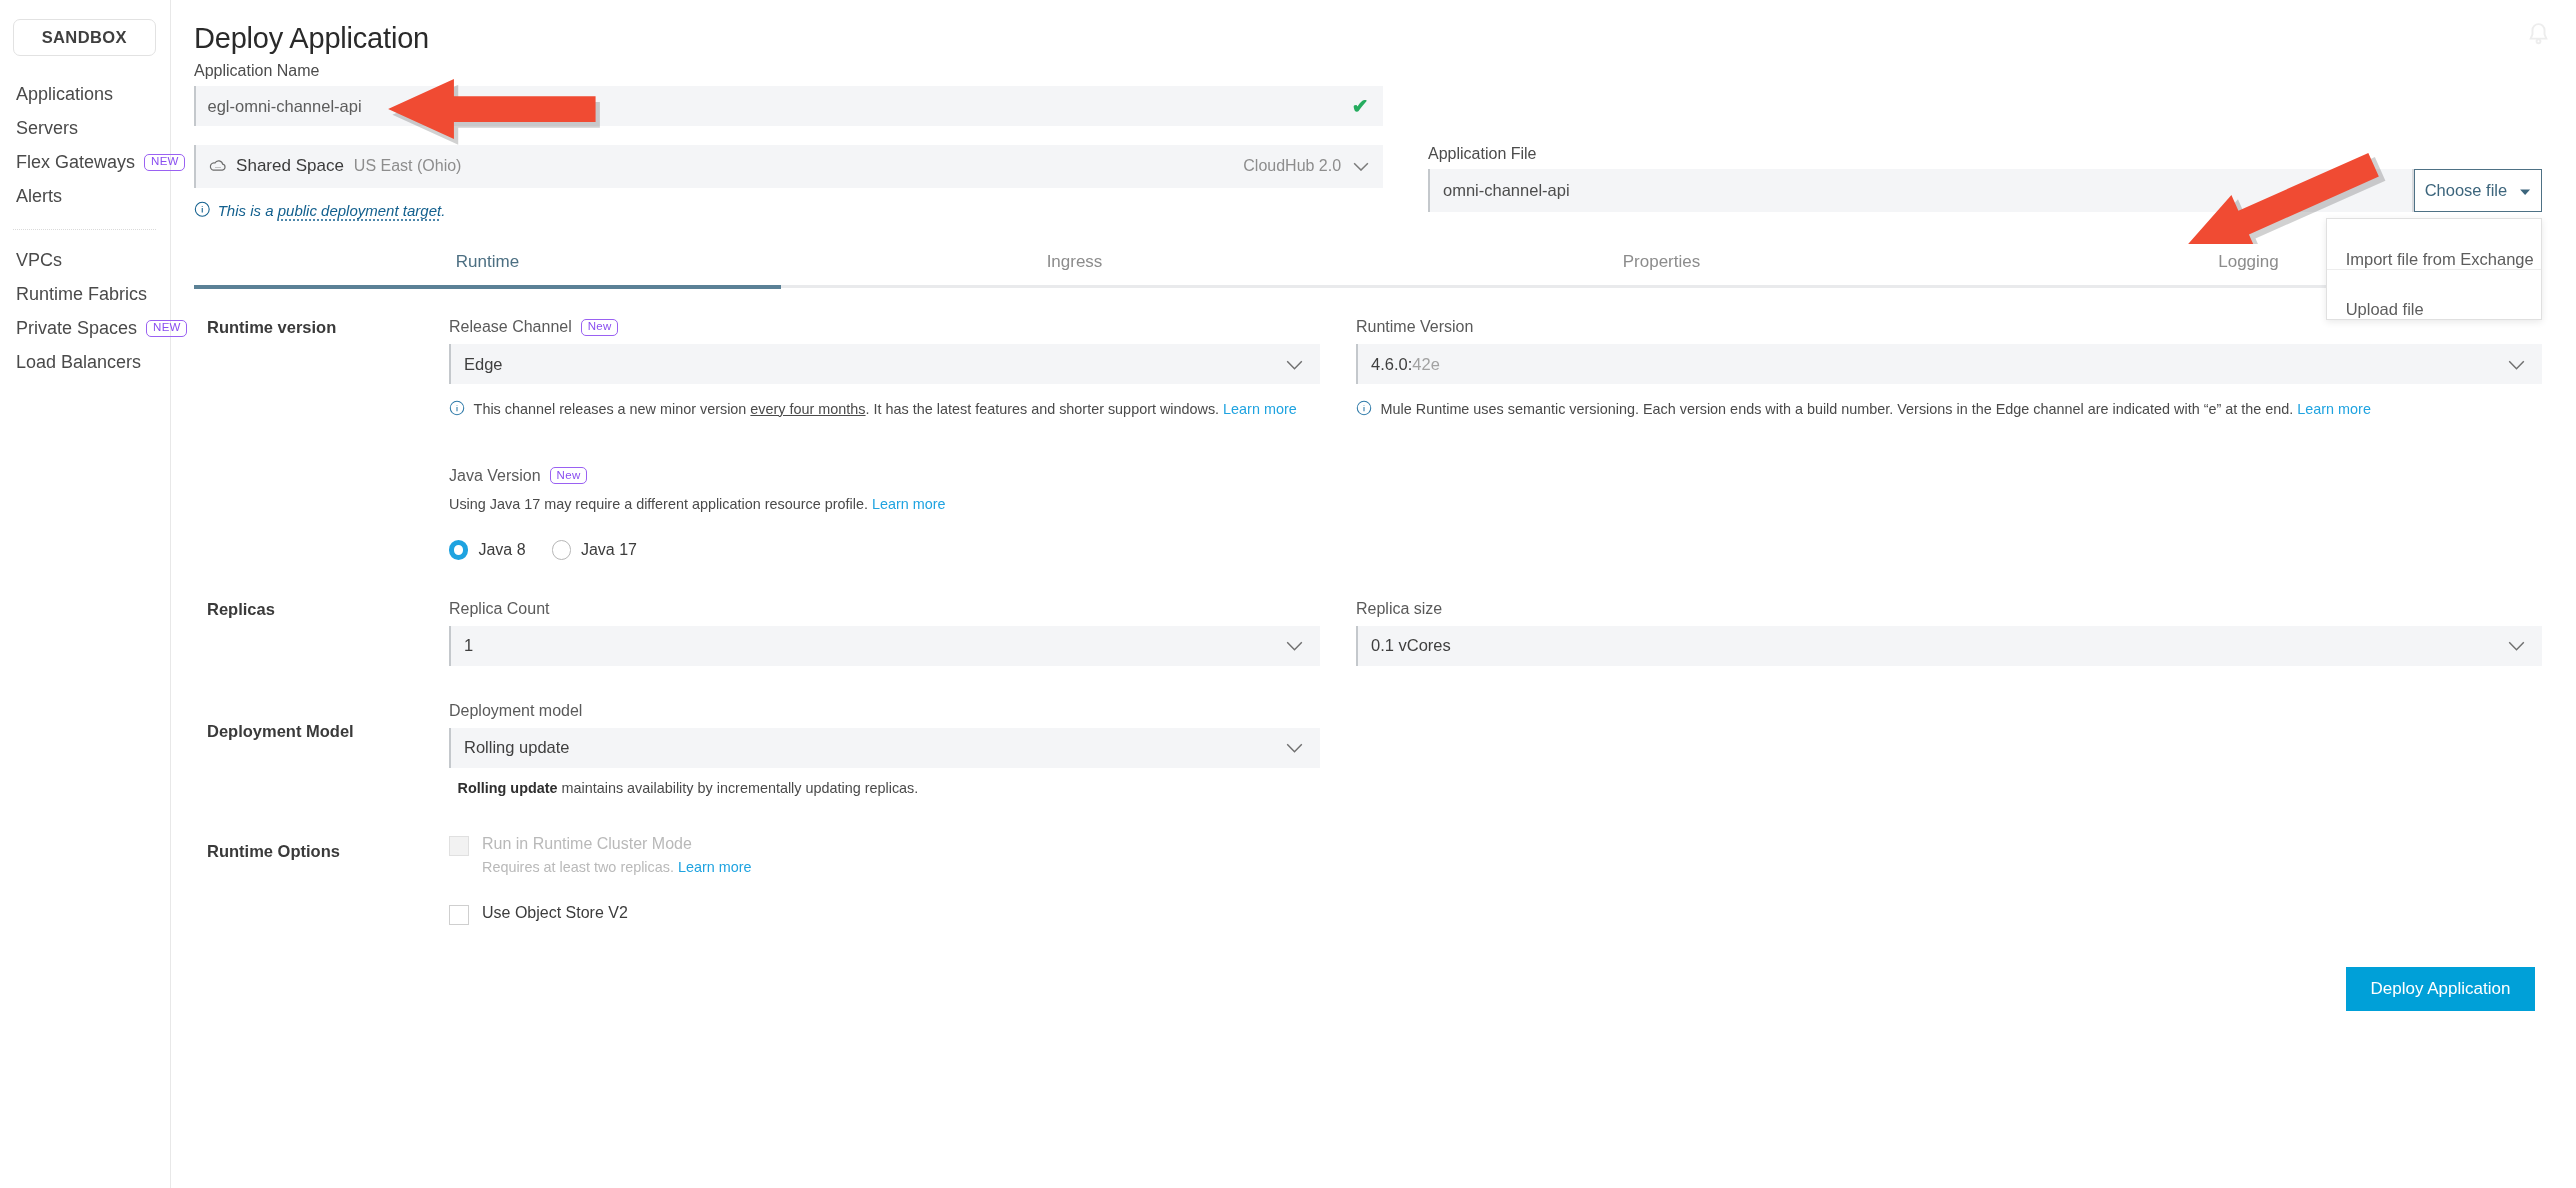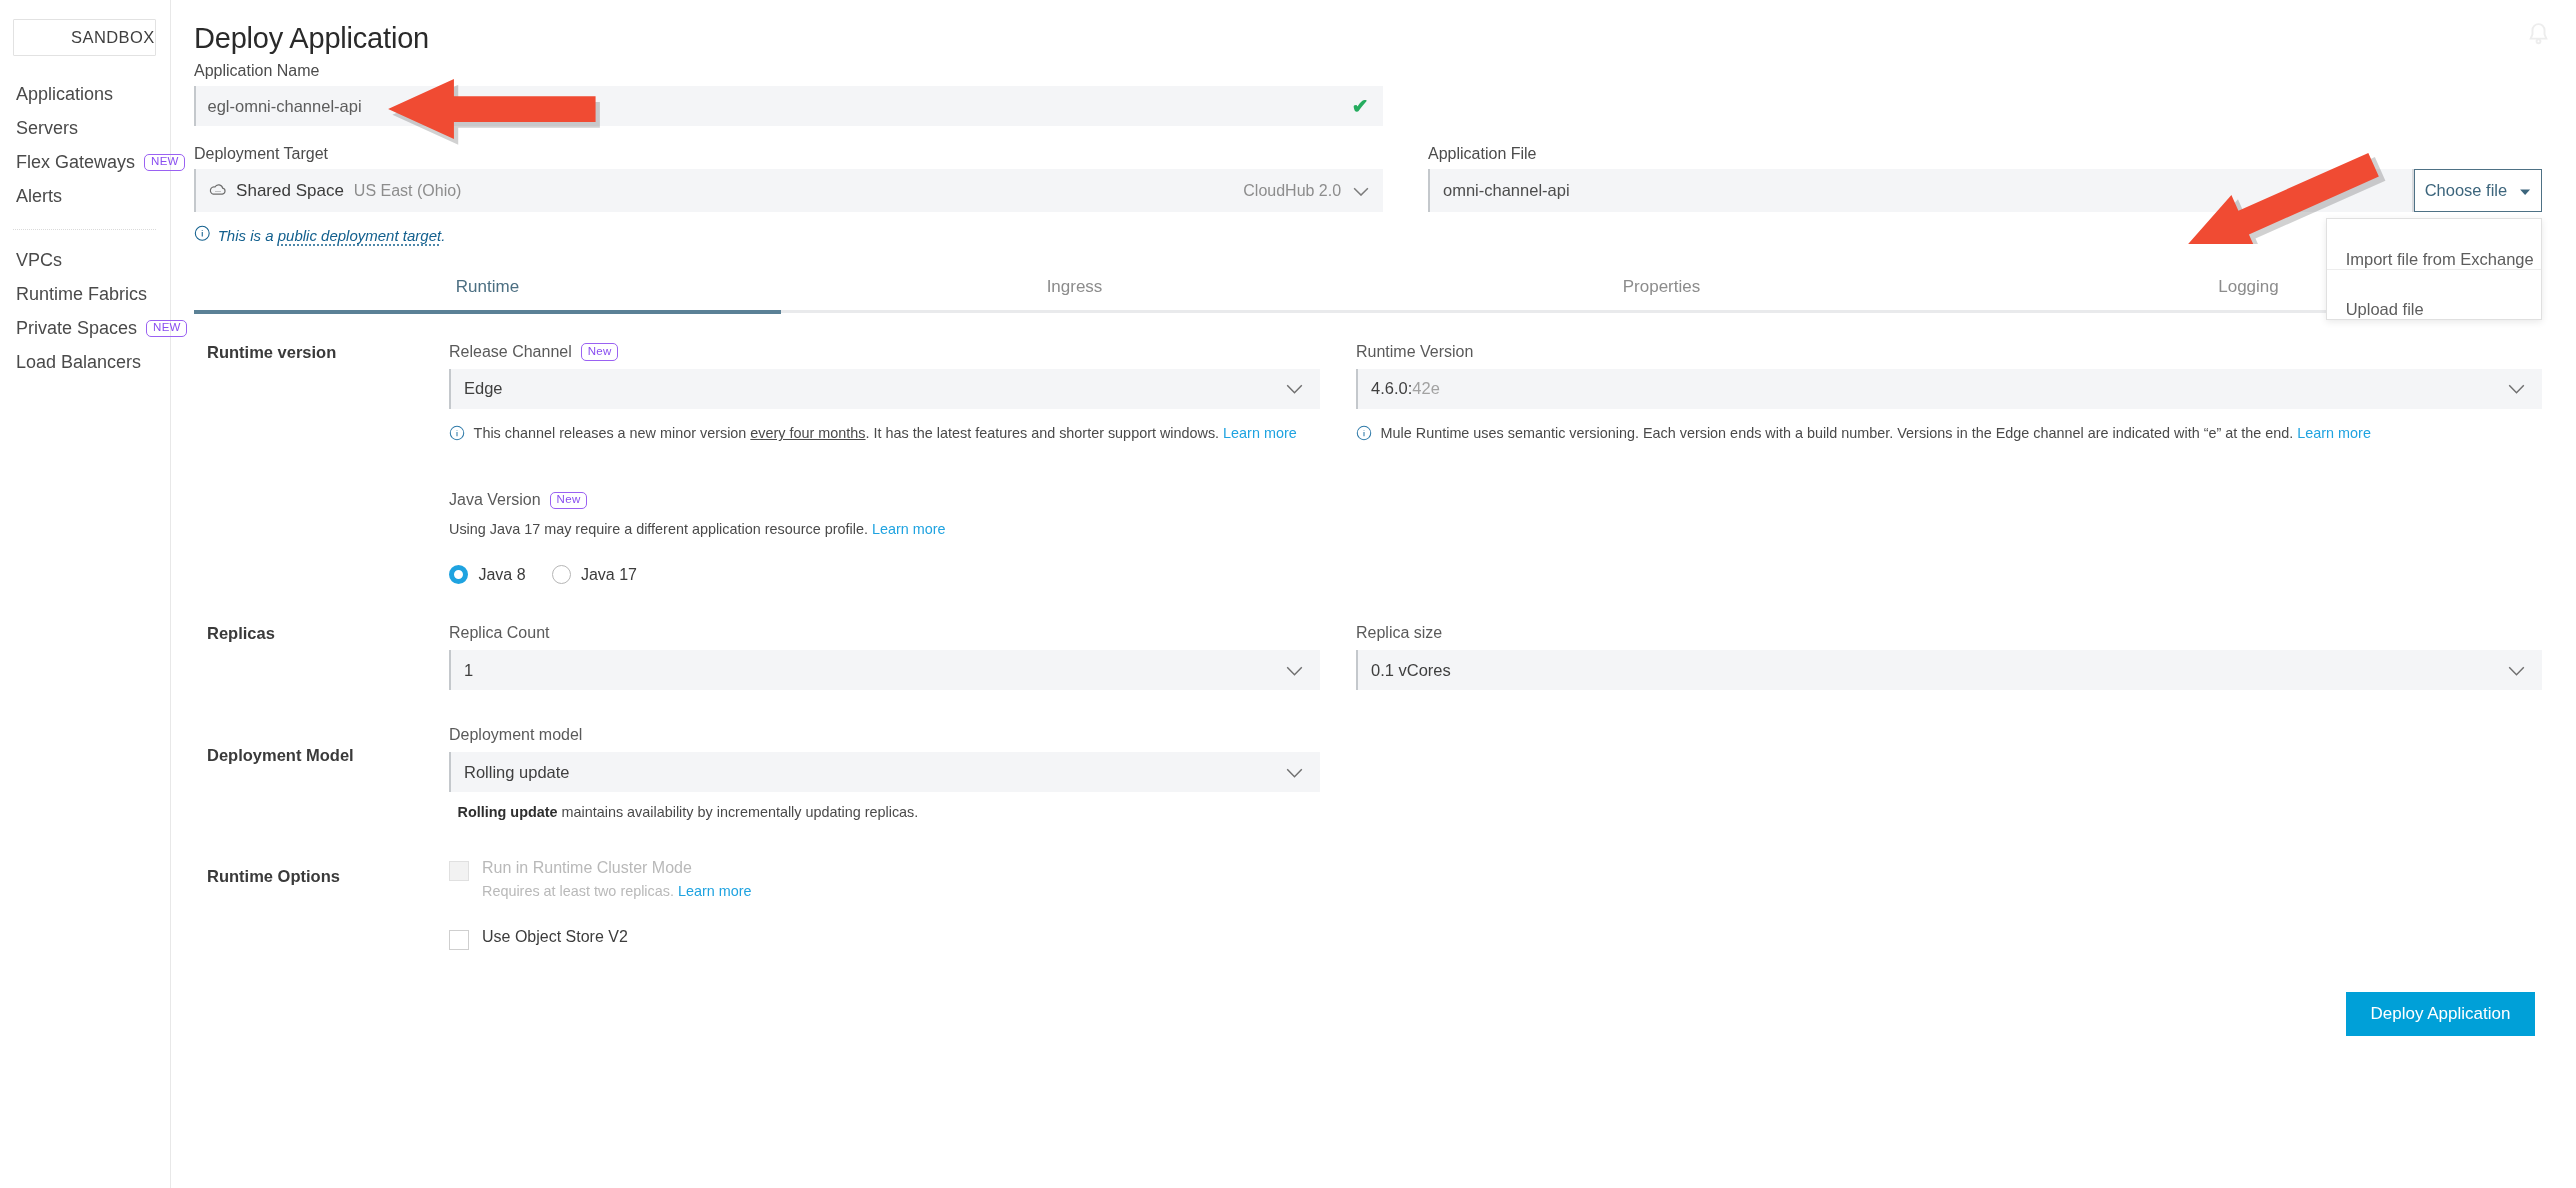--- a/index.html
+++ b/index.html
@@ -17,26 +17,27 @@
     background: #ffffff;
     border-right: 1.4px solid #e8e8e8;
     flex: 0 0 171px;
     padding-top: 18.7px;
     position: relative;
   }
   .env-badge {
     margin: 0 14.4px 0 13px;
     height: 37px;
     border: 1.4px solid #e2e2e2;
-    border-radius: 1px;
-    display: flex; align-items: center; justify-content: flex-end;
+    border-radius: 7px;
+    display: flex; align-items: center; justify-content: center;
     font-size: 16.5px;
     color: #3f3f3f;
     letter-spacing: 0.4px;
     background: #fff;
+    font-weight: bold;
   }
   .nav-group { margin-top: 21.6px; }
   .nav-item {
     height: 34px;
     padding-left: 16px;
     display: flex; align-items: center;
     font-size: 18px;
     color: #4a4a4a;
     cursor: pointer;
     white-space: nowrap;
@@ -339,21 +340,20 @@
 
       <div class="field-label">Application Name</div>
       <div class="txtfield" style="width:1189px;">
         <span>egl-omni-channel-api</span>
         <span class="check">✔</span>
       </div>
 
       <div class="row-2col">
 
         <div class="col-left">
-          <div class="field-label">Deployment Target</div>
           <div class="target-field">
             <span>
               <svg viewBox="0 0 24 18" width="20" height="15" fill="none" stroke="#6d6d6d" stroke-width="1.4">
                 <path d="M6.2 14.5h11a3.6 3.6 0 0 0 .4-7.1A5 5 0 0 0 8.3 6a3.9 3.9 0 0 0-2.1 8.5z"></path>
                 <circle cx="9.6" cy="11.4" r="0.6" fill="#6d6d6d" stroke="none"></circle>
                 <circle cx="12" cy="11.4" r="0.6" fill="#6d6d6d" stroke="none"></circle>
                 <circle cx="14.4" cy="11.4" r="0.6" fill="#6d6d6d" stroke="none"></circle>
               </svg>
             </span>
             <span class="target-name">Shared Space</span>

